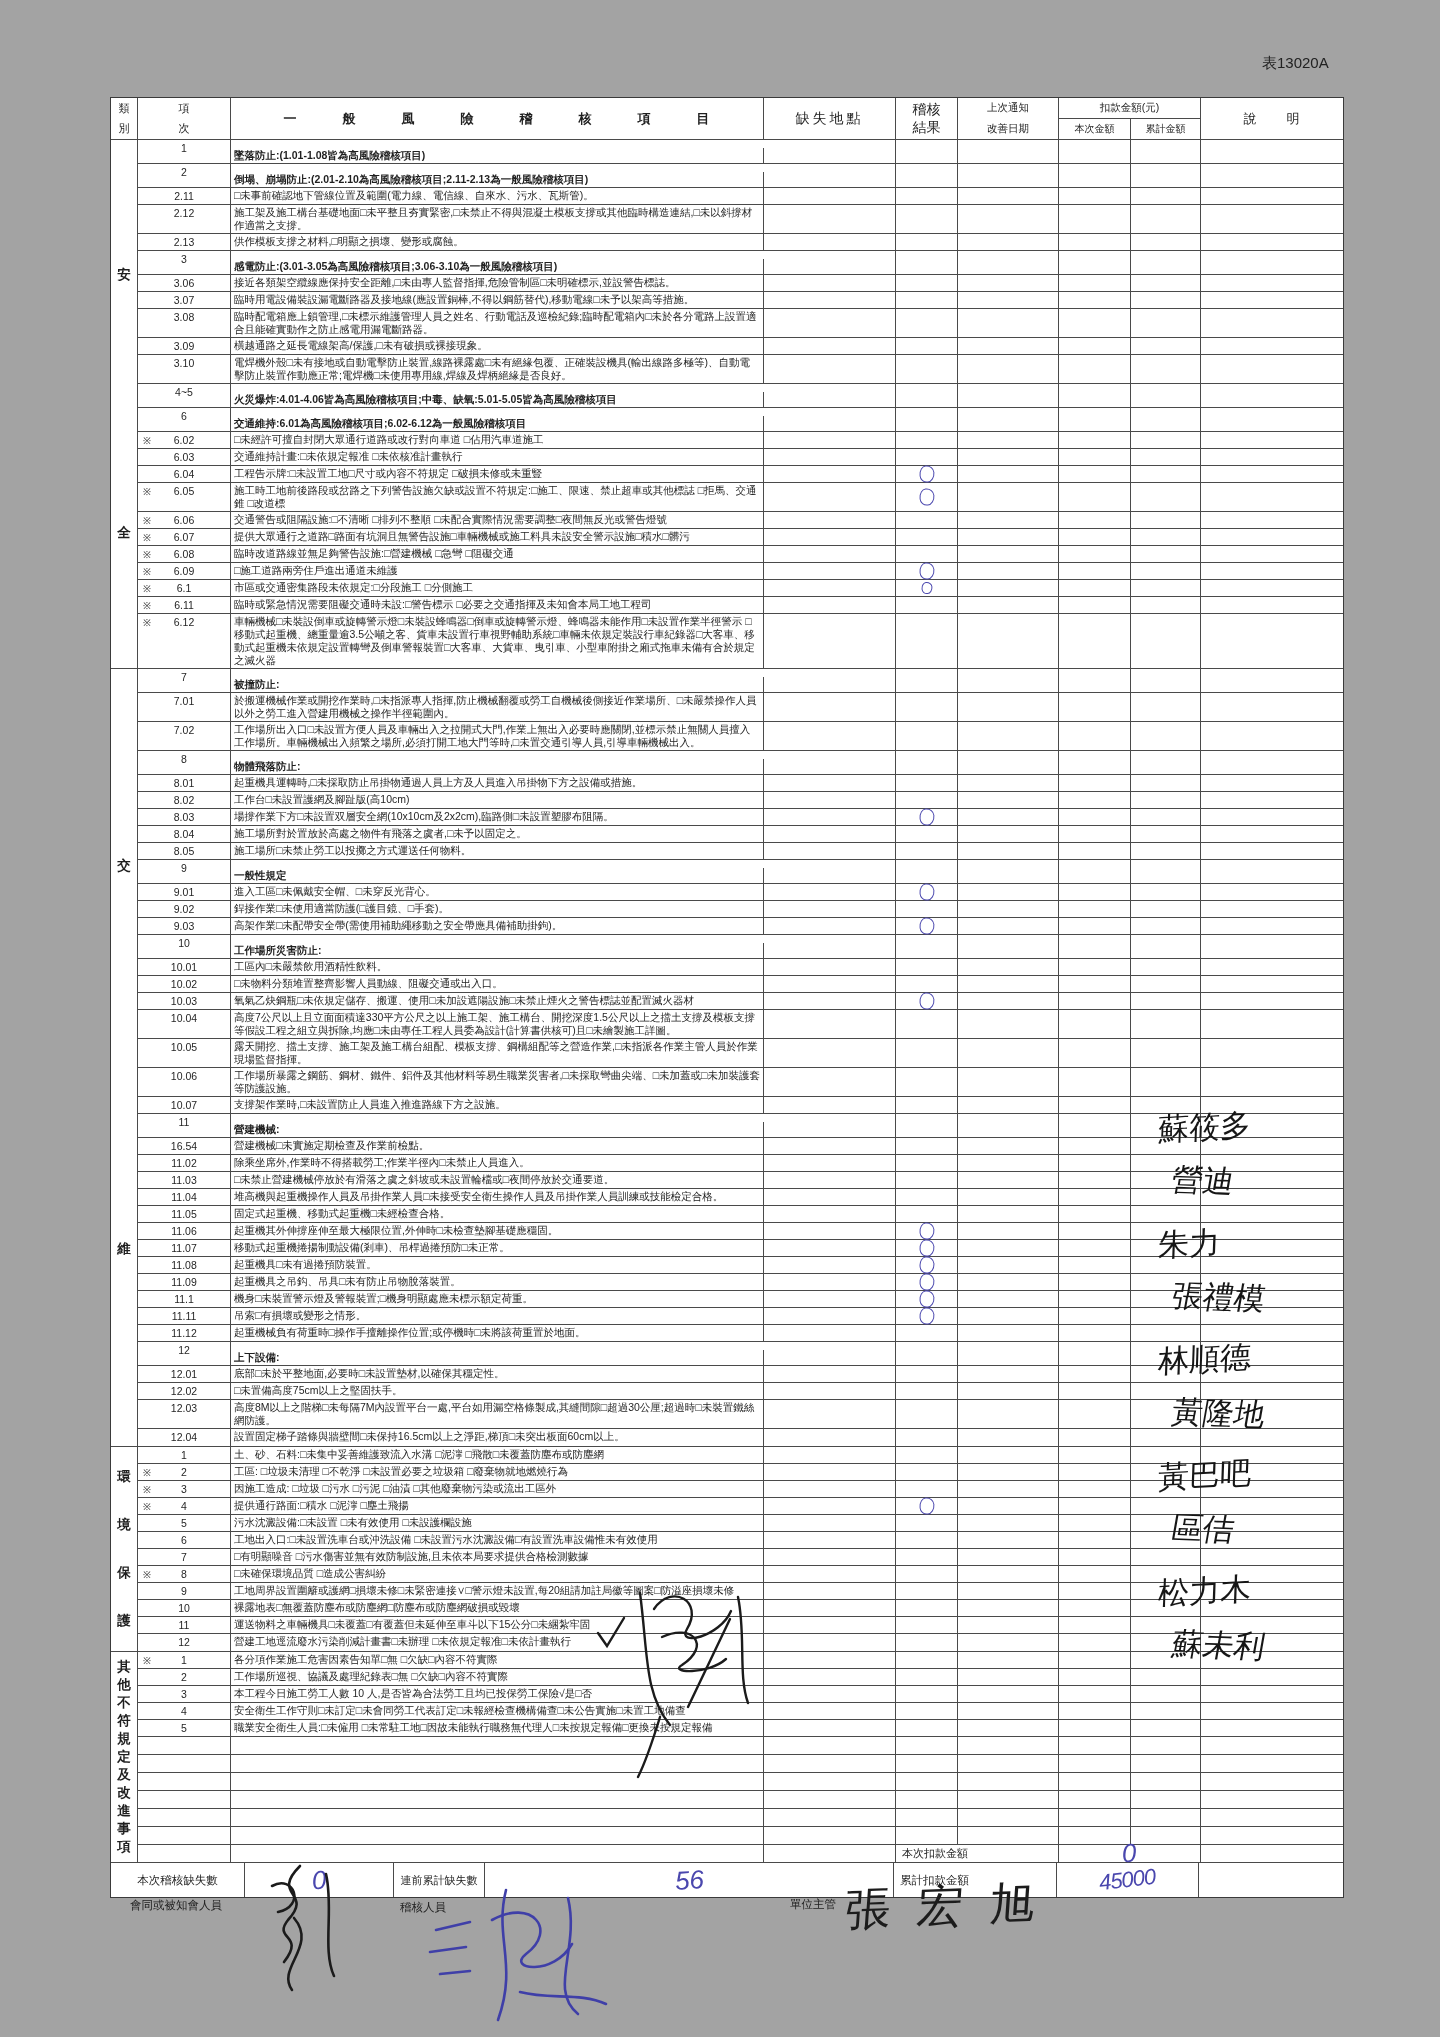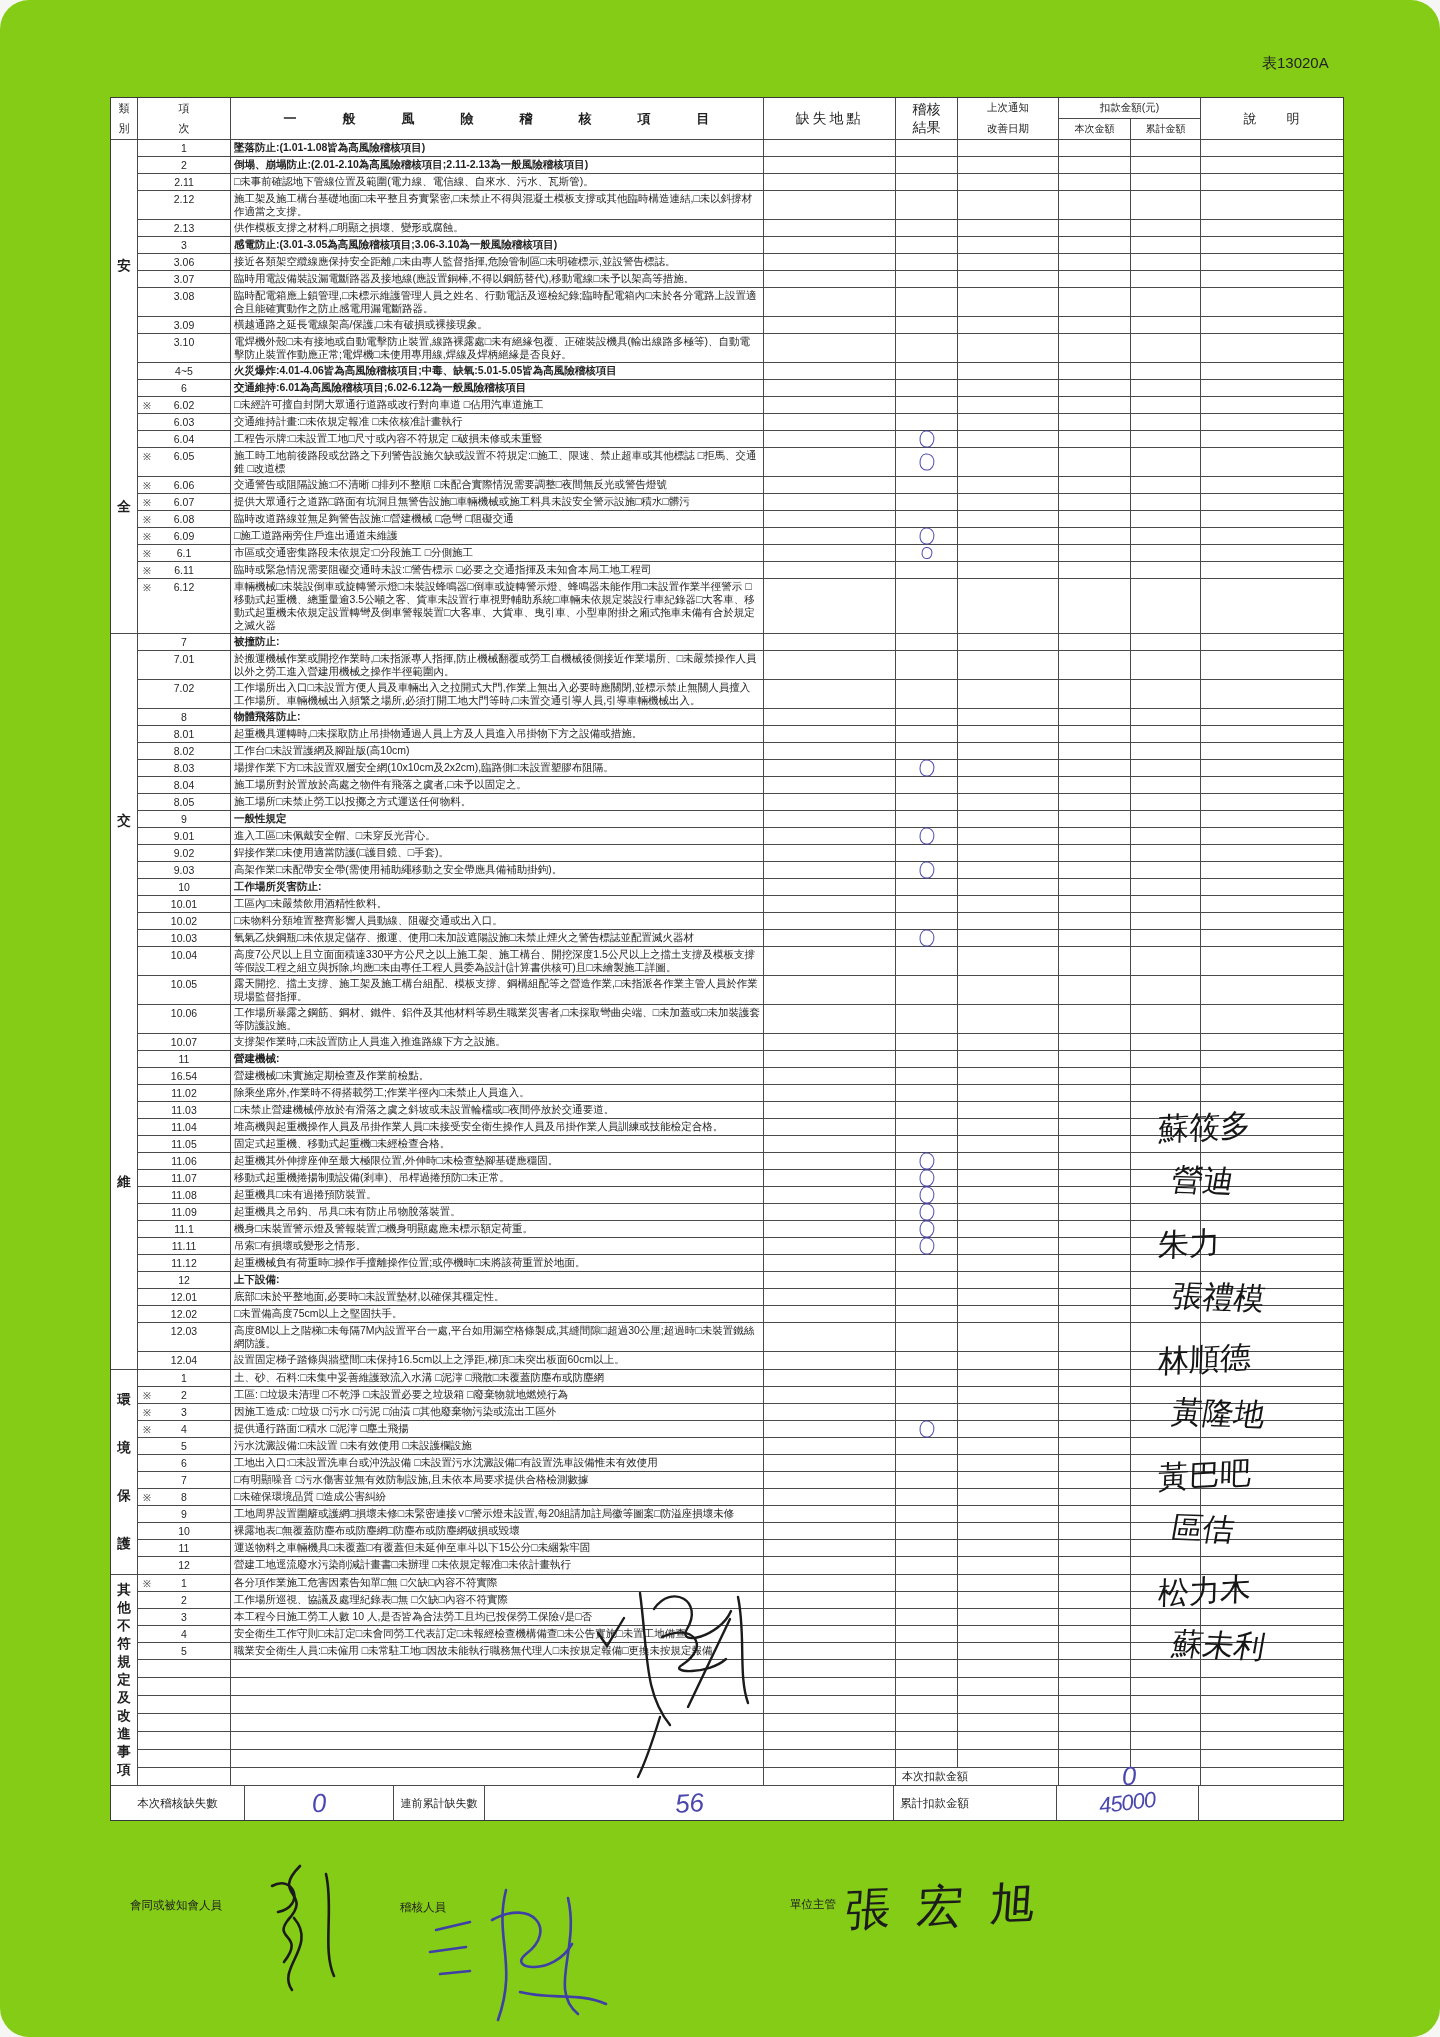--- a/index.html
+++ b/index.html
@@ -1,17 +1,17 @@
 <!DOCTYPE html>
 <html><head>
 <meta charset="utf-8">
 <style>
   html,body{margin:0;padding:0;}
   body{width:1440px;height:2037px;background:#f6f6f4;font-family:"Liberation Sans",sans-serif;color:#1f1f1f;}
-  .page{position:relative;width:1440px;height:2037px;background:#84cc16;overflow:hidden;border-radius:29px;}
+  .page{position:relative;width:1440px;height:2037px;background:#a3a3a3;overflow:hidden;}
   .form-code{position:absolute;left:1262px;top:54px;font-size:15px;color:#222;}
   .tbl{position:absolute;left:110px;top:97px;width:1234px;border:1.5px solid #3a3a3a;background:#fff;box-sizing:border-box;}
   .tbl *{box-sizing:border-box;}
   
   .thead{display:flex;border-bottom:1px solid #4a4a4a;height:42px;font-size:11px;}
   .hc{border-right:1px solid #4a4a4a;display:flex;flex-direction:column;justify-content:space-between;align-items:center;padding:3px 1px;}
   .hc.one{justify-content:center;}
   .h-cat{width:27px;}
   .h-item{width:93px;}
   .h-desc{width:533px;justify-content:center;font-weight:bold;font-size:13px;letter-spacing:46px;padding-left:46px;}
@@ -31,21 +31,21 @@
   .cat{width:27px;border-right:1px solid #4a4a4a;display:flex;flex-direction:column;justify-content:space-around;align-items:center;font-weight:bold;font-size:13.5px;padding:6px 0;}
   .rows{flex:1;display:flex;flex-direction:column;}
   .row{display:flex;border-bottom:1px solid #4a4a4a;min-height:17px;align-items:stretch;}
   .rows .row:last-child{border-bottom:none;}
   .row.blank{min-height:18px;}
   .c{border-right:1px solid #4a4a4a;padding:1px 3px;font-size:10.5px;line-height:13px;}
   .c:last-child{border-right:none;}
   .c.item{width:93px;position:relative;display:flex;align-items:flex-start;justify-content:center;padding-top:2px;}
   .c.item .star{position:absolute;left:5px;top:2px;font-size:9.5px;}
   .c.desc{width:533px;}
-  .c.desc.bold{font-weight:bold;}
+  .c.desc.bold{font-weight:bold;margin-top:8px;}
   .c.loc{width:132px;}
   .c.res{width:62px;position:relative;}
   .c.not{width:101px;}
   .c.a1{width:72px;}
   .c.a2{width:70px;}
   .c.note{flex:1;}
   .c.dedlabel{width:163px;display:flex;align-items:center;padding-left:6px;font-size:11px;}
   .c.dedval{width:142px;display:flex;align-items:center;justify-content:center;}
   
   .mark{position:absolute;left:50%;top:50%;transform:translate(-50%,-50%) rotate(-5deg);width:15px;height:17px;border:1.8px solid #4a47ae;border-radius:46% 54% 50% 50% / 55% 45% 58% 42%;}

